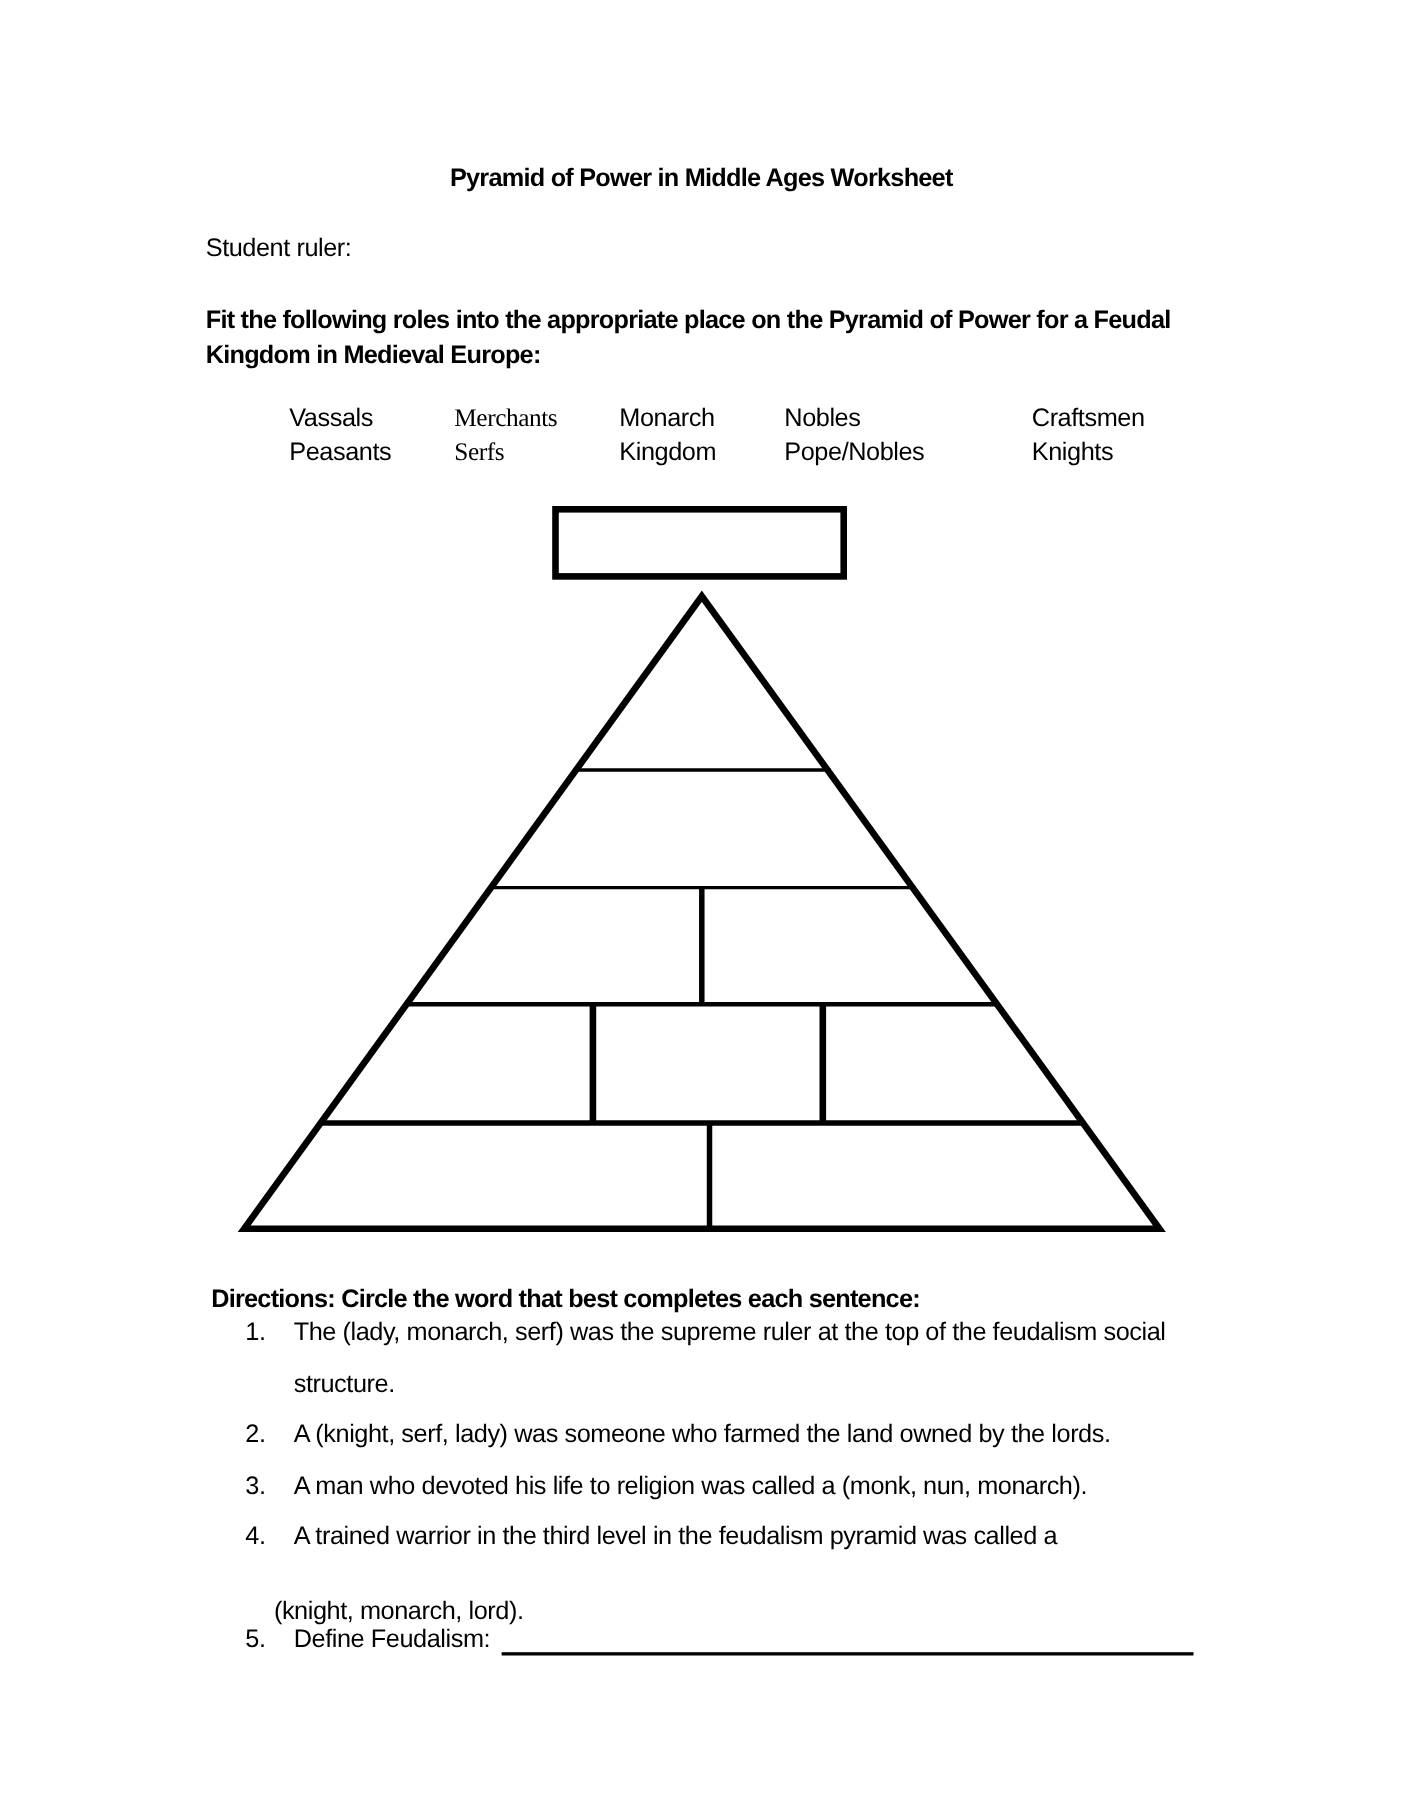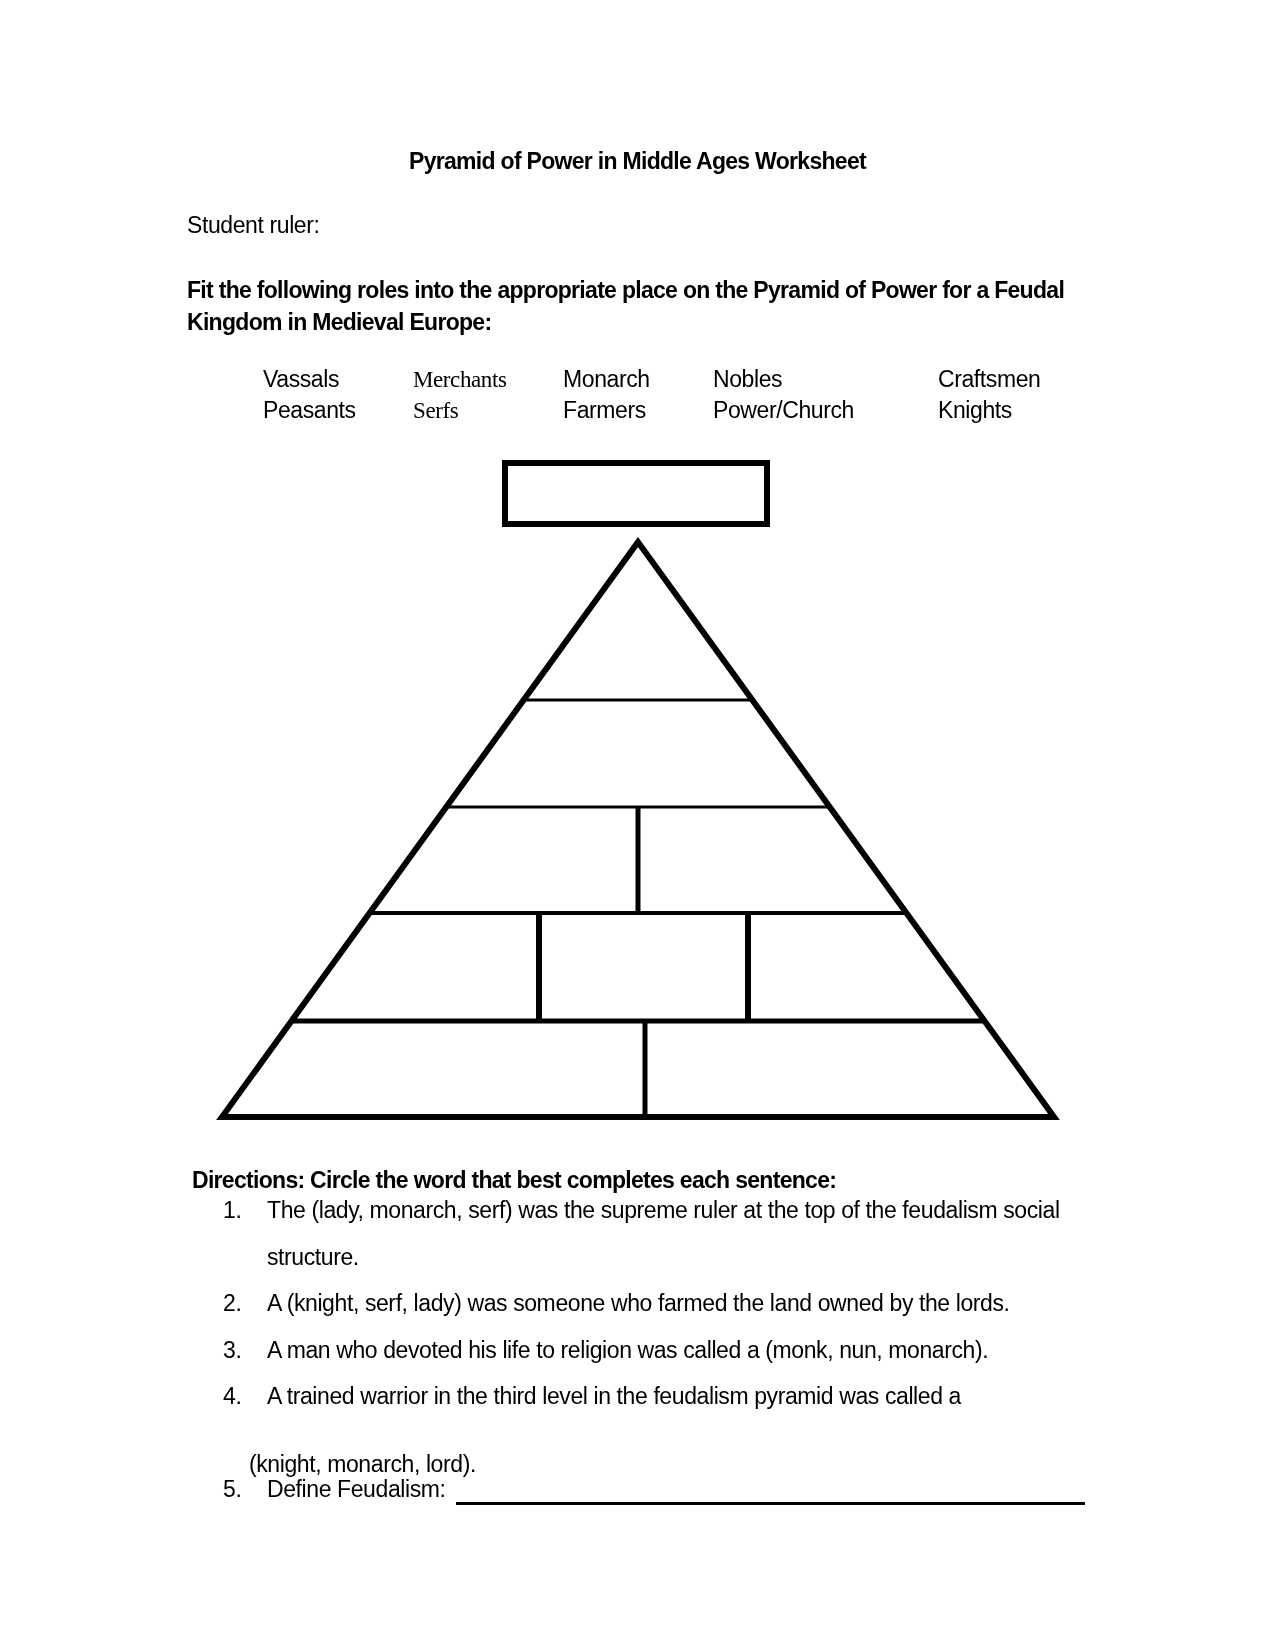--- a/index.html
+++ b/index.html
@@ -78,22 +78,22 @@
 <div class="t b instr2">Kingdom in Medieval Europe:</div>
 
 <div>
   <span class="t wb-r1 wb-c1">Vassals</span>
   <span class="t wb-r1 wb-c2">Merchants</span>
   <span class="t wb-r1 wb-c3">Monarch</span>
   <span class="t wb-r1 wb-c4">Nobles</span>
   <span class="t wb-r1 wb-c5">Craftsmen</span>
   <span class="t wb-r2 wb-c1">Peasants</span>
   <span class="t wb-r2 wb-c2">Serfs</span>
-  <span class="t wb-r2 wb-c3">Farmers</span>
-  <span class="t wb-r2 wb-c4">Power/Church</span>
+  <span class="t wb-r2 wb-c3">Kingdom</span>
+  <span class="t wb-r2 wb-c4">Pope/Nobles</span>
   <span class="t wb-r2 wb-c5">Knights</span>
 </div>
 
 <div class="t b directions">Directions: Circle the word that best completes each sentence:</div>
 
 <div class="t qrow q1">
   <span class="qnum">1.</span><span>The (lady, monarch, serf) was the supreme ruler at the top of the feudalism social</span>
 </div>
 <div class="t q1b">structure.</div>
 

